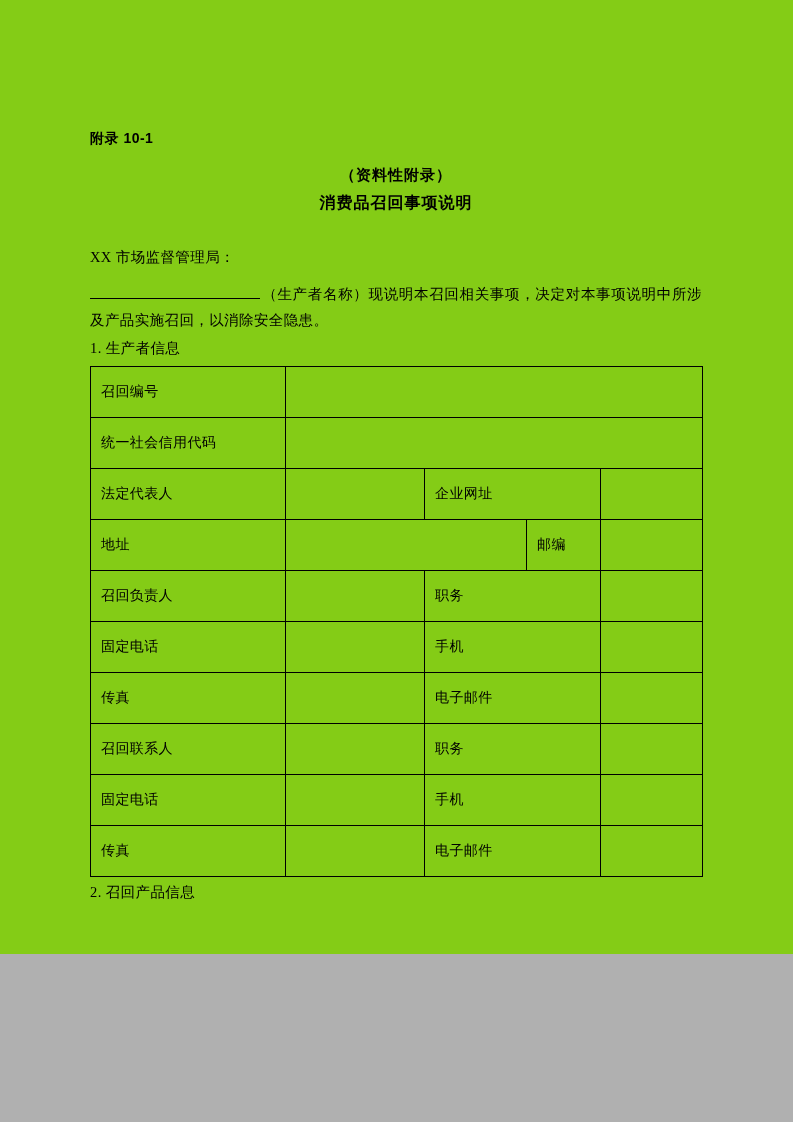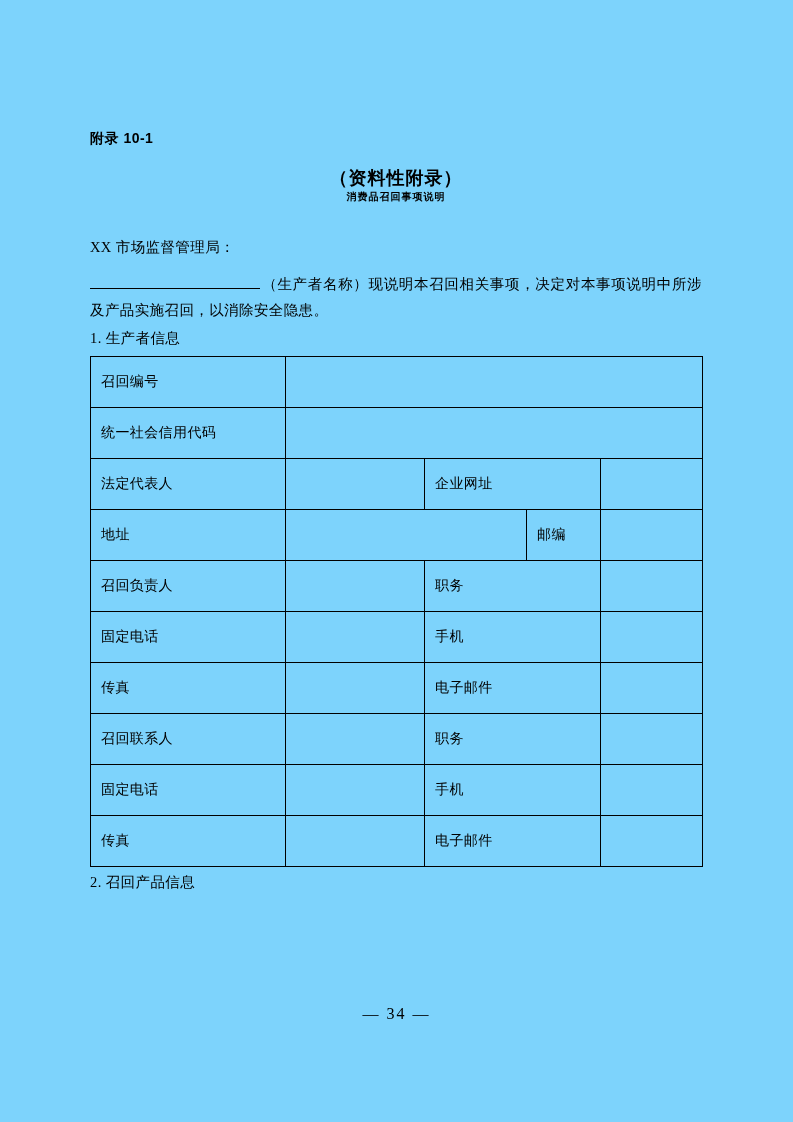--- a/index.html
+++ b/index.html
@@ -2,22 +2,22 @@
 <html><head>
 <meta charset="utf-8">
 <style>
   html, body {
     margin: 0;
     padding: 0;
     background: #b0b0b0;
   }
   .page {
     width: 793px;
-    height: 1122px;
-    background: #7dd3fc;
+    height: 954px;
+    background: #84cc16;
     position: relative;
     margin: 0 auto;
     font-family: "Liberation Serif", "DejaVu Serif", serif;
     color: #000000;
     overflow: hidden;
   }
   .content {
     position: absolute;
     left: 90px;
     top: 130px;
@@ -27,28 +27,29 @@
     font-family: "Liberation Sans", "DejaVu Sans", sans-serif;
     font-weight: bold;
     font-size: 14px;
     letter-spacing: 0.5px;
     margin-bottom: 18px;
   }
   .doc-subtitle {
     text-align: center;
     font-family: "Liberation Sans", "DejaVu Sans", sans-serif;
     font-weight: bold;
-    font-size: 18px;
+    font-size: 15px;
     letter-spacing: 1px;
+    margin-bottom: 8px;
   }
   .doc-title {
     text-align: center;
     font-family: "Liberation Sans", "DejaVu Sans", sans-serif;
     font-weight: bold;
-    font-size: 10px;
+    font-size: 16px;
     letter-spacing: 1px;
     margin-bottom: 34px;
   }
   .addressee {
     font-size: 14.5px;
     margin-bottom: 14px;
     letter-spacing: 0.4px;
   }
   .para {
     font-size: 14.5px;

